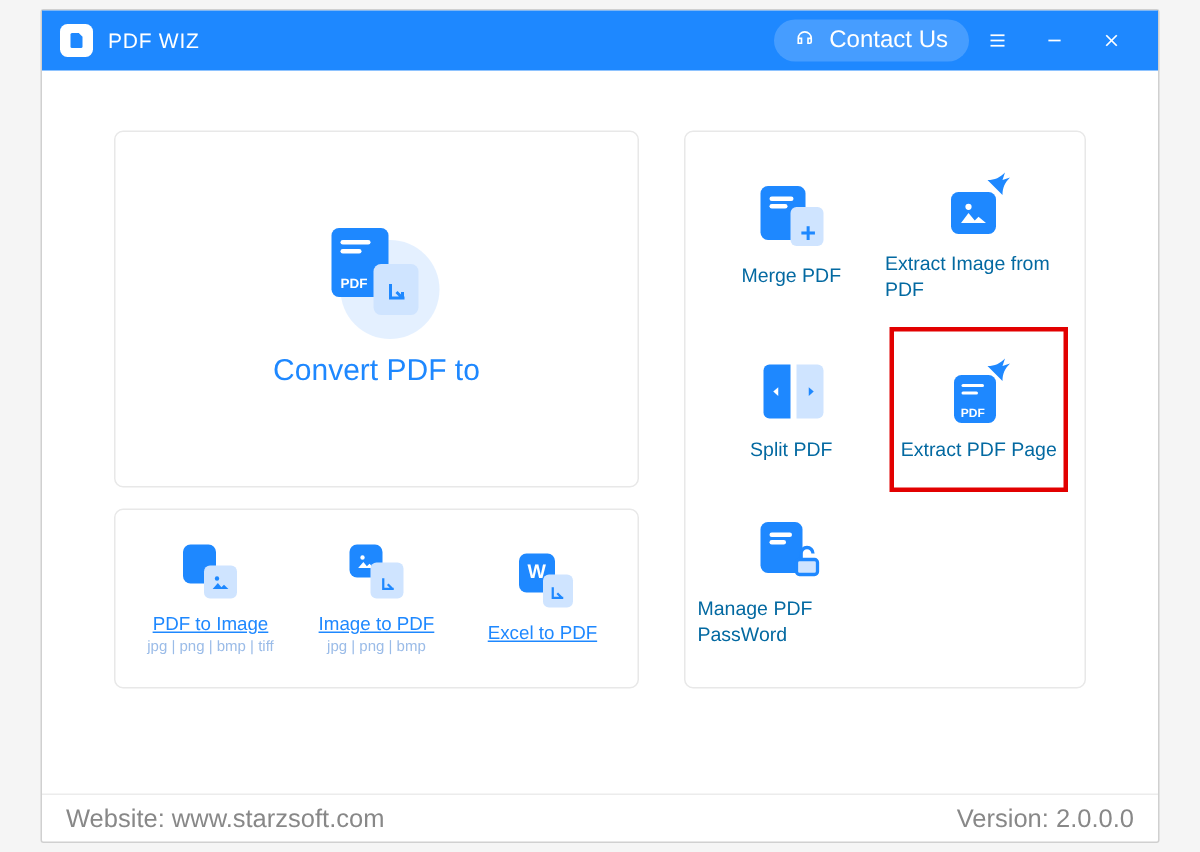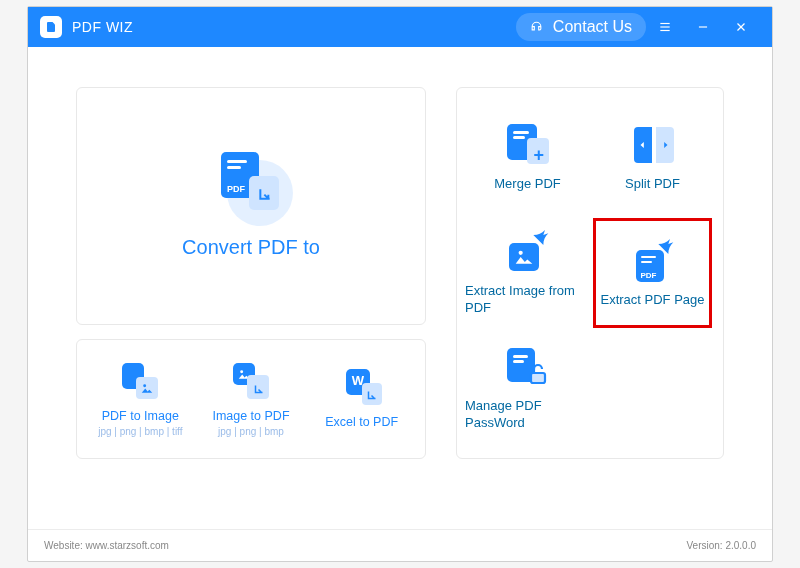--- a/index.html
+++ b/index.html
@@ -17,28 +17,28 @@
     .col-left { width: 350px; display: flex; flex-direction: column; gap: 14px; }
     .col-right { flex: 1; }
     .card { background: #fff; border: 1px solid #e8e8e8; border-radius: 6px; }
     .convert-card { height: 238px; display: flex; flex-direction: column; align-items: center; justify-content: center; cursor: pointer; }
     .convert-icon { position: relative; width: 72px; height: 72px; margin-bottom: 18px; }
     .convert-title { color: #1e88ff; font-size: 20px; font-weight: 500; margin-bottom: 8px; }
     .convert-sub { color: #7aa8e8; font-size: 11px; }
     .bottom-card { height: 120px; display: flex; justify-content: space-around; align-items: center; padding: 10px 8px; }
     .mini-item { display: flex; flex-direction: column; align-items: center; cursor: pointer; width: 33%; }
     .mini-icon { width: 40px; height: 40px; margin-bottom: 8px; position: relative; }
-    .mini-title { color: #1e88ff; font-size: 12.5px; margin-bottom: 3px; text-align: center; }
+    .mini-title { color: #1e88ff; font-size: 12.5px; margin-bottom: 3px; text-align: center; text-decoration: underline; }
     .mini-sub { color: #9bbce8; font-size: 10px; text-align: right; }
     .grid-card { height: 372px; display: flex; flex-wrap: wrap; padding: 12px 8px; }
     .tile { width: 50%; height: 33.33%; display: flex; flex-direction: column; align-items: center; justify-content: center; cursor: pointer; position: relative; }
     .tile-icon { width: 46px; height: 46px; margin-bottom: 8px; position: relative; display: flex; align-items: center; justify-content: center; }
     .tile-label { color: #0369a1; font-size: 13px; line-height: 1.3; }
     .highlighted { outline: 3px solid #e20000; outline-offset: -6px; }
-    .footer { height: 32px; border-top: 1px solid #ececec; display: flex; align-items: center; padding: 0 16px; font-size: 10px; color: #888; }
+    .footer { height: 32px; border-top: 1px solid #ececec; display: flex; align-items: center; padding: 0 16px; font-size: 17px; color: #888; }
     .footer-spacer { flex: 1; }
     
     .doc-shape { background: #1e88ff; border-radius: 5px; position: absolute; }
     .page-accent { background: #cde4ff; border-radius: 5px; position: absolute; }
   </style>
 </head>
 <body>
 
 <div class="window">
 
@@ -148,44 +148,44 @@
             <div style="position:absolute;left:8px;top:9px;width:16px;height:2.5px;background:#fff;border-radius:2px;"></div>
             <div style="position:absolute;left:8px;top:14px;width:12px;height:2.5px;background:#fff;border-radius:2px;"></div>
             <div style="position:absolute;width:22px;height:26px;left:22px;top:16px;background:#cfe4ff;border-radius:4px;"></div>
             <div style="position:absolute;left:29px;top:23px;color:#1e88ff;font-size:18px;font-weight:700;">+</div>
           </div>
           <div class="tile-label">Merge PDF</div>
         </div>
 
         <div class="tile">
           <div class="tile-icon">
+            <svg style="position:absolute;left:22px;top:-4px" width="26" height="20" viewBox="0 0 24 24" fill="#1e88ff">
+                <path d="M4 12c6 0 10-2 14-6l-2 6 6-2c-4 4-6 8-6 14"></path>
+              </svg>
+            <div class="doc-shape" style="width:30px;height:28px;left:4px;top:14px;"></div>
+            <svg style="position:absolute;left:8px;top:18px" width="22" height="20" viewBox="0 0 24 24" fill="#fff">
+                <circle cx="8" cy="7" r="2.5"></circle>
+                <path d="M2 20l6-8 5 6 3-3 6 5z"></path>
+              </svg>
+          </div>
+          <div class="tile-label">Extract Image from PDF</div>
+        </div>
+
+        <div class="tile">
+          <div class="tile-icon">
             <div class="doc-shape" style="width:18px;height:36px;left:4px;top:5px;border-radius:4px 0 0 4px;"></div>
             <div style="position:absolute;width:18px;height:36px;left:26px;top:5px;background:#cfe4ff;border-radius:0 4px 4px 0;"></div>
             <svg style="position:absolute;left:7px;top:18px" width="12" height="10" viewBox="0 0 24 24" fill="#fff">
                 <path d="M14 5l-8 7 8 7z"></path>
               </svg>
             <svg style="position:absolute;left:29px;top:18px" width="12" height="10" viewBox="0 0 24 24" fill="#1e88ff">
                 <path d="M10 5l8 7-8 7z"></path>
               </svg>
           </div>
           <div class="tile-label">Split PDF</div>
-        </div>
-
-        <div class="tile">
-          <div class="tile-icon">
-            <svg style="position:absolute;left:22px;top:-4px" width="26" height="20" viewBox="0 0 24 24" fill="#1e88ff">
-                <path d="M4 12c6 0 10-2 14-6l-2 6 6-2c-4 4-6 8-6 14"></path>
-              </svg>
-            <div class="doc-shape" style="width:30px;height:28px;left:4px;top:14px;"></div>
-            <svg style="position:absolute;left:8px;top:18px" width="22" height="20" viewBox="0 0 24 24" fill="#fff">
-                <circle cx="8" cy="7" r="2.5"></circle>
-                <path d="M2 20l6-8 5 6 3-3 6 5z"></path>
-              </svg>
-          </div>
-          <div class="tile-label">Extract Image from PDF</div>
         </div>
 
         <div class="tile highlighted">
           <div class="tile-icon">
             <svg style="position:absolute;left:22px;top:-4px" width="26" height="20" viewBox="0 0 24 24" fill="#1e88ff">
                 <path d="M4 12c6 0 10-2 14-6l-2 6 6-2c-4 4-6 8-6 14"></path>
               </svg>
             <div class="doc-shape" style="width:28px;height:32px;left:6px;top:12px;"></div>
             <div style="position:absolute;left:11px;top:18px;width:15px;height:2.5px;background:#fff;border-radius:2px;"></div>
             <div style="position:absolute;left:11px;top:23px;width:11px;height:2.5px;background:#fff;border-radius:2px;"></div>

